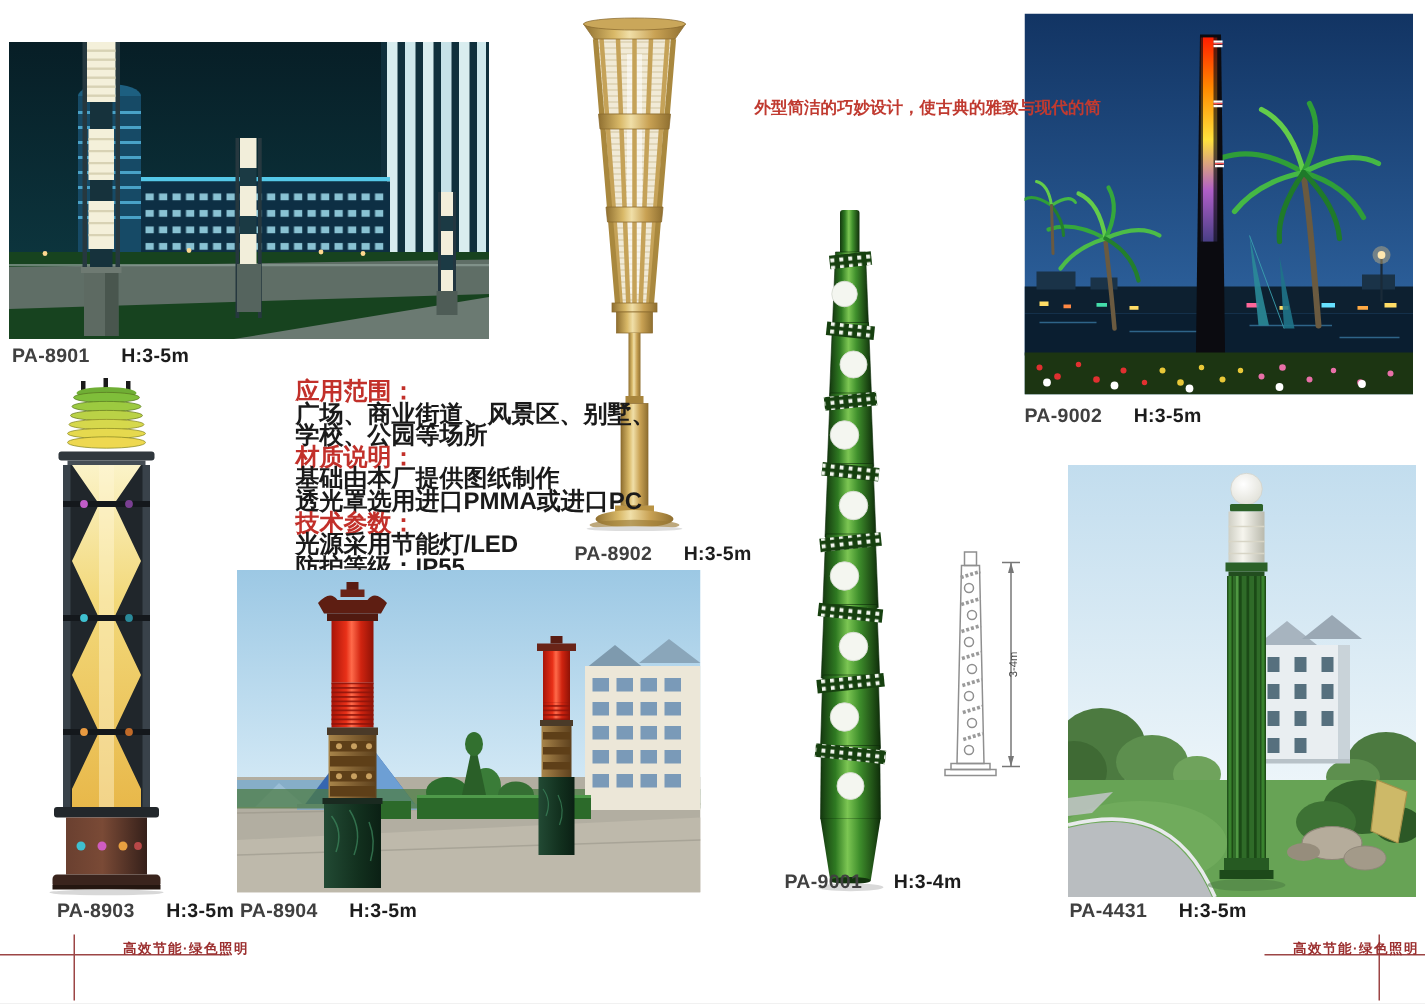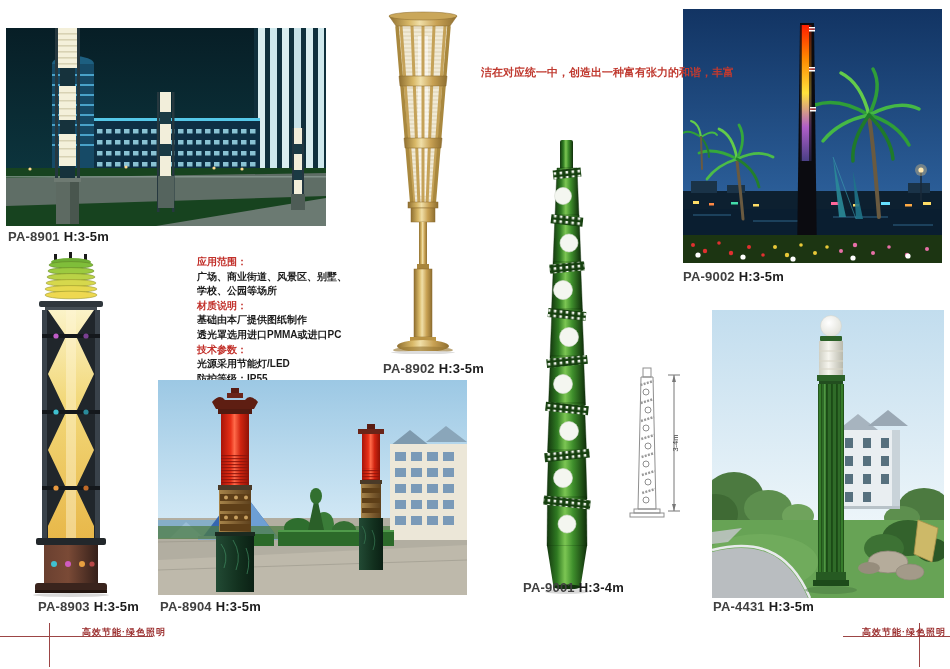--- a/index.html
+++ b/index.html
@@ -1,26 +1,26 @@
 <!DOCTYPE html>
 <html><head>
 <meta charset="utf-8">
 <style>
   html,body{margin:0;padding:0;background:#e8e8e8;}
   .page{position:relative;width:950px;height:669px;background:#ffffff;margin:0 auto;
         font-family:"Liberation Sans","DejaVu Sans",sans-serif;overflow:hidden;}
   .photo{position:absolute;display:block;}
   .plabel{position:absolute;font-weight:bold;font-size:13px;white-space:nowrap;letter-spacing:.2px;}
   .plabel .code{color:#404040;}
-  .plabel .ph{color:#1c1c1c;margin-left:4px;}
+  .plabel .ph{color:#1c1c1c;margin-left:21px;}
   .intro{position:absolute;left:481px;top:52px;width:198px;color:#c03a30;font-size:11px;
          font-weight:bold;line-height:19.5px;}
   .intro span{display:block;white-space:nowrap;}
   .intro .l1{text-indent:22px;}
-  .specs{position:absolute;left:197px;top:255px;width:170px;font-size:10px;line-height:14.6px;color:#1a1a1a;}
+  .specs{position:absolute;left:197px;top:255px;width:170px;font-size:16px;line-height:14.6px;color:#1a1a1a;}
   .specs div{white-space:nowrap;font-weight:bold;}
   .specs .sh{color:#c2302a;font-weight:bold;}
   .foot-line{position:absolute;height:1px;background:#9c4545;}
   .foot-vert{position:absolute;width:1px;background:#9c4545;}
   .pageno{position:absolute;font-size:13px;font-weight:bold;color:#4a4a4a;margin-top:44px;}
   .slogan{position:absolute;font-size:9px;font-weight:bold;color:#9c3030;letter-spacing:1px;white-space:nowrap;margin-left:26px;}
 </style>
 </head>
 <body>
 
@@ -369,21 +369,21 @@
     <div class="sh">材质说明：</div>
     <div>基础由本厂提供图纸制作</div>
     <div>透光罩选用进口PMMA或进口PC</div>
     <div class="sh">技术参数：</div>
     <div>光源采用节能灯/LED</div>
     <div>防护等级：IP55</div>
     <div>基础由本厂提供图纸制作</div>
   </div>
 
   <p class="intro">
-    <span>洁在对应统一中，创造出一种富有张力的和谐，丰富</span>
+    <span class="l1">外型简洁的巧妙设计，使古典的雅致与现代的简</span>
   </p>
 
   <svg class="photo" style="left:158px;top:380px" width="309" height="215" viewBox="0 0 309 215">
     <defs>
       <linearGradient id="sky3" x1="0" y1="0" x2="0" y2="1">
         <stop offset="0" stop-color="#9cc8e4"></stop>
           <stop offset="1" stop-color="#d5eaf6"></stop>
       </linearGradient>
       <linearGradient id="redcol" x1="0" y1="0" x2="1" y2="0">
         <stop offset="0" stop-color="#a81408"></stop>

